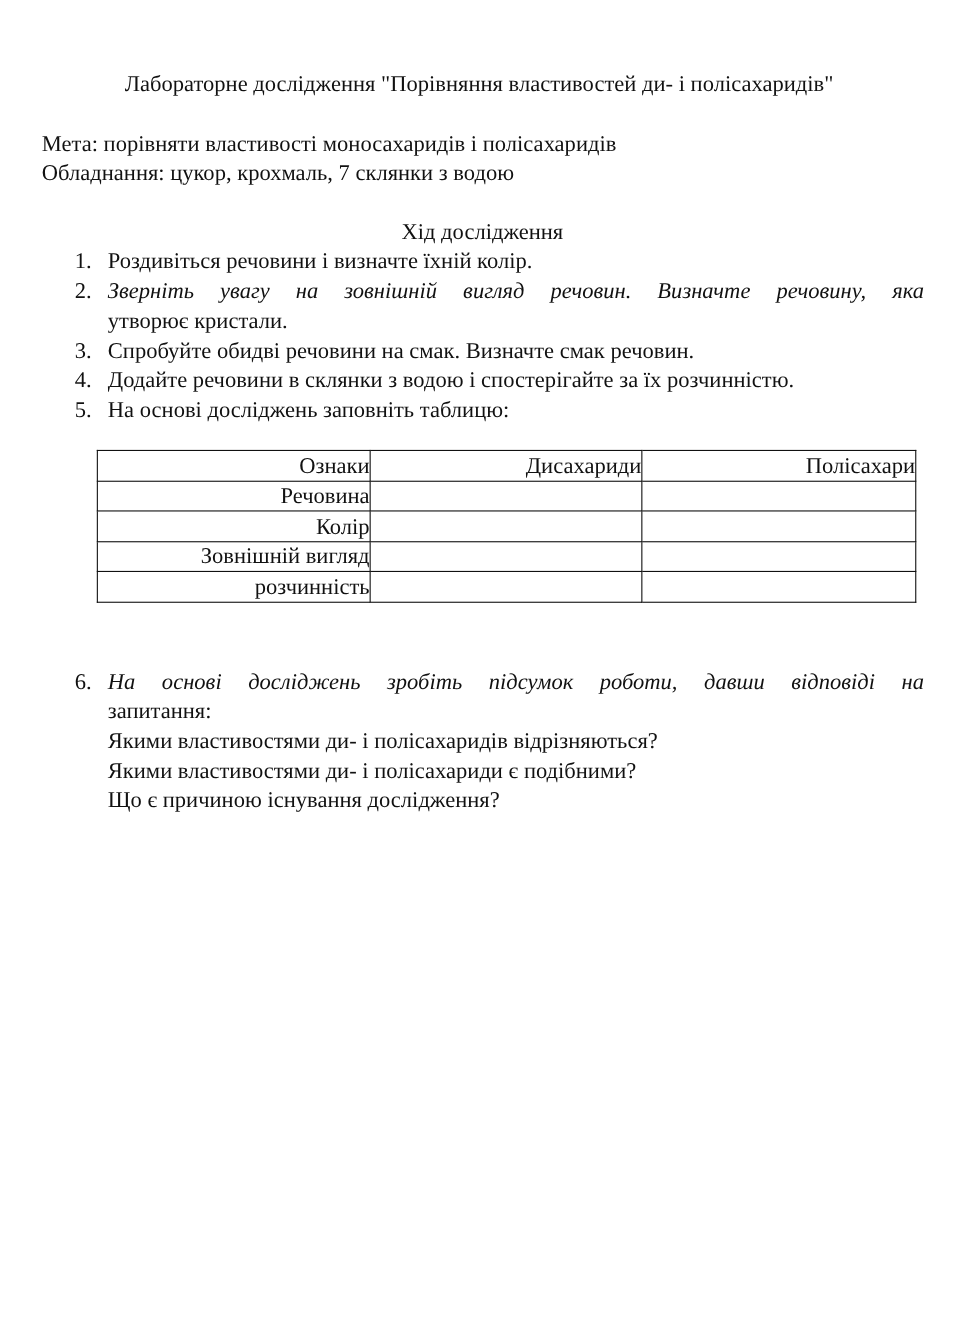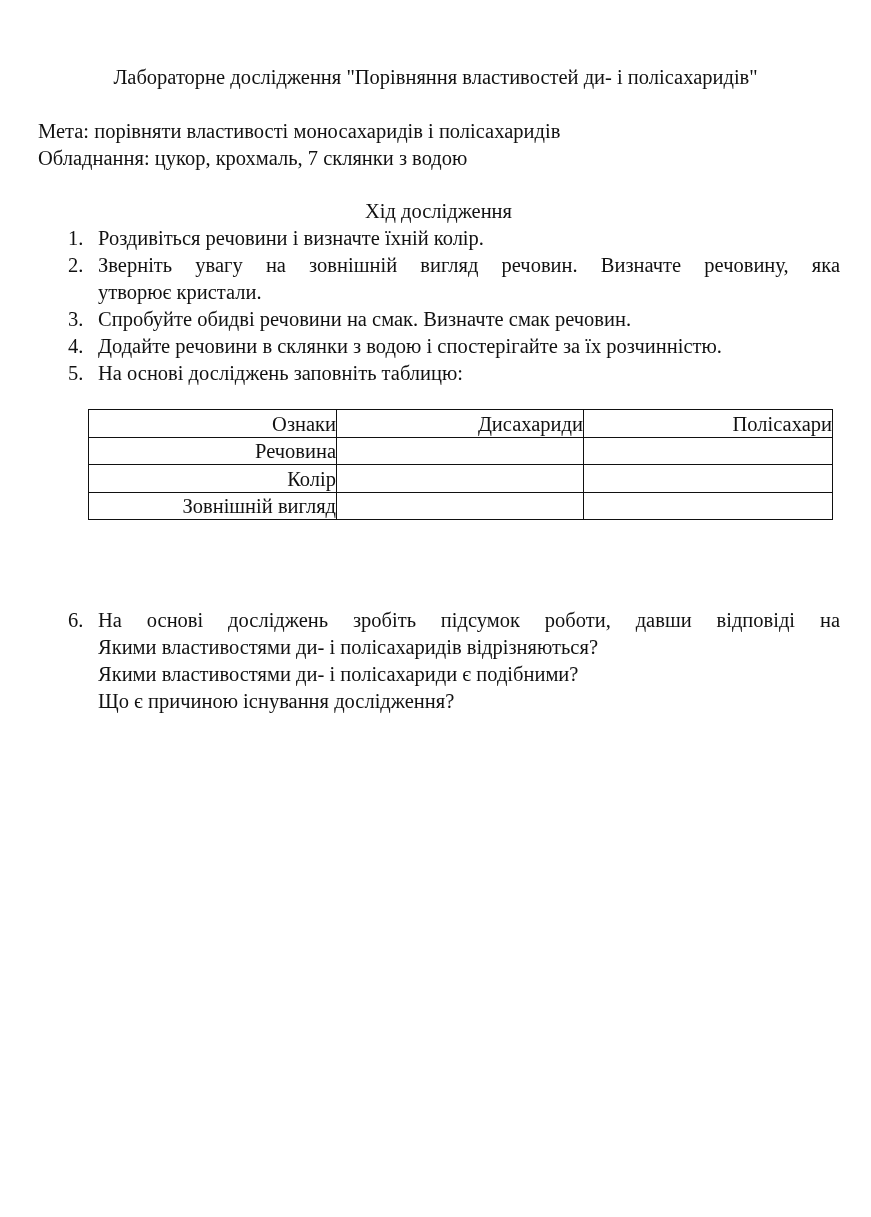--- a/index.html
+++ b/index.html
@@ -25,21 +25,21 @@
     font-weight: normal; text-align: right; font-size: 20.5px; line-height: 26px;
     vertical-align: bottom;
   }
   table.props col.c1 { width: 248px; }
   table.props col.c2 { width: 247px; }
   table.props col.c3 { width: 249px; }
   .conclusion { position: absolute; left: 60px; top: 607px; width: 780px; }
   .conclusion .row { display: flex; }
   .conclusion .num { width: 38px; flex: none; padding-left: 8px; box-sizing: border-box; }
   .conclusion .txt { flex: 1; }
-  .justline { display: block; text-align: justify; text-align-last: justify; }
+  .justline { display: block; text-align: justify; text-align-last: justify; font-style: italic; }
 </style>
 </head>
 <body>
 
 <h1 class="page-title">Лабораторне дослідження "Порівняння властивостей ди- і полісахаридів"</h1>
 
 <div class="meta">
   <div>Мета: порівняти властивості моносахаридів і полісахаридів</div>
   <div>Обладнання: цукор, крохмаль, 7 склянки з водою</div>
 </div>
@@ -92,26 +92,32 @@
   <tr>
     <td>Колір</td>
     <td></td>
     <td></td>
   </tr>
   <tr>
     <td>Зовнішній вигляд</td>
     <td></td>
     <td></td>
   </tr>
+  <tr>
+    <td>розчинність</td>
+    <td></td>
+    <td></td>
+  </tr>
 </tbody>
   </table>
 
 <div class="conclusion">
   <div class="row">
     <span class="num">6.</span>
     <span class="txt">
       <span class="justline">На основі досліджень зробіть підсумок роботи, давши відповіді на</span>
+      <span style="display:block">запитання:</span>
       <span style="display:block">Якими властивостями ди- і полісахаридів відрізняються?</span>
       <span style="display:block">Якими властивостями ди- і полісахариди є подібними?</span>
       <span style="display:block">Що є причиною існування дослідження?</span>
     </span>
   </div>
 </div>
 
 </body></html>

